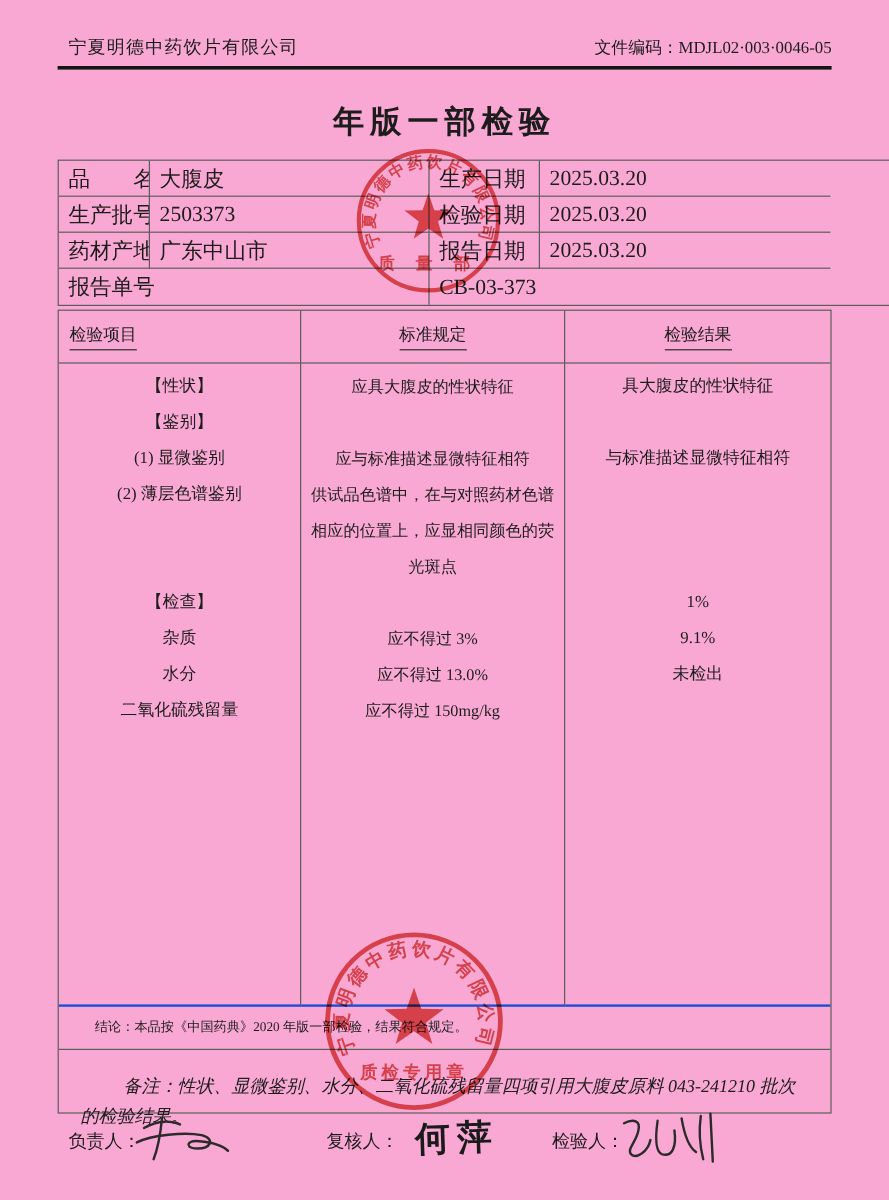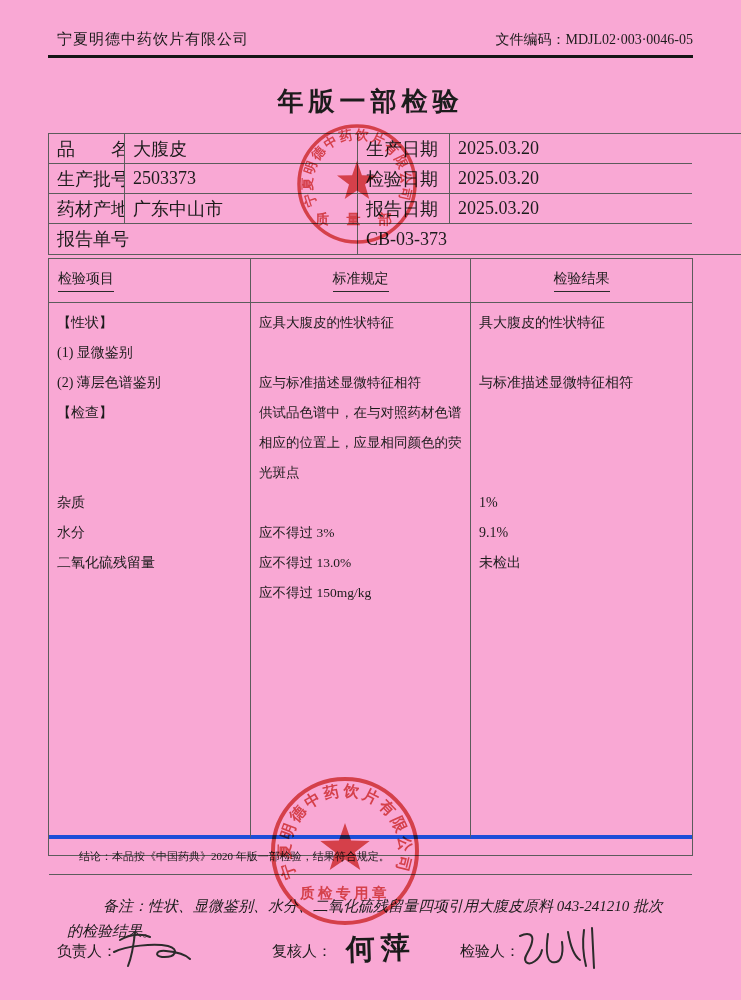--- a/index.html
+++ b/index.html
@@ -23,34 +23,34 @@
     border:1px solid #5c5c5c;box-sizing:border-box;font-size:18px;
   }
   .ic{border-right:1px solid #5c5c5c;border-bottom:1px solid #5c5c5c;
     display:flex;align-items:center;padding:0 8px;white-space:nowrap;overflow:hidden;}
   .ic.last-col{border-right:none;}
   .ic.last-row{border-bottom:none;text-align:center;}
   .ic.span2a{grid-column:1 / span 2;}
   .ic.span2b{grid-column:3 / span 2;}
   
   .insp-grid{
-    position:absolute;left:48px;top:258px;width:645px;height:598px;
+    position:absolute;left:48px;top:258px;width:645px;height:670px;
     display:grid;grid-template-columns:202px 220px 221px;
     grid-template-rows:44px 536px 36px 54px;
     border:1px solid #5c5c5c;box-sizing:border-box;
   }
   .hc{border-right:1px solid #5c5c5c;border-bottom:1px solid #5c5c5c;
     display:flex;align-items:center;font-size:14px;}
   .hc.c1{justify-content:flex-start;padding-left:9px;}
   .hc.c2,.hc.c3{justify-content:center;}
   .hc .ul{border-bottom:1px solid #2a2a2a;padding-bottom:3px;}
   .hc.last-col{border-right:none;}
-  .bcol{border-right:1px solid #5c5c5c;border-bottom:4px solid #1d4ed8;
+  .bcol{border-right:1px solid #5c5c5c;border-bottom:2px solid #1d4ed8;
     display:grid;grid-template-rows:30px 30px 30px 90px 30px 30px 30px 30px;
-    padding:5px 0 0 0;box-sizing:border-box;font-size:14px;}
+    padding:5px 0 0 0;box-sizing:border-box;font-size:14px;text-align:center;}
   .bcol.last-col{border-right:none;}
   .bcol > div{line-height:30px;padding:0 8px;}
   .bcol.std > div{font-size:13.5px;}
   .full-row{grid-column:1 / span 3;border-bottom:1px solid #5c5c5c;box-sizing:border-box;}
   .concl p{margin:0;font-size:11px;line-height:35px;padding:0 8px;text-indent:2em;}
   .remark p{margin:16px;font-size:15px;line-height:25px;padding:3px 8px 0 2px;text-indent:2.4em;font-style:italic;}
   .full-row.remark{border-bottom:none;}
   
   .sig-label{position:absolute;top:942px;font-size:15px;}
   .sig-label.l1{left:57px;}
@@ -106,20 +106,21 @@
     </div>
     <div class="hc c2">
       <span class="ul">标准规定</span>
     </div>
     <div class="hc c3 last-col">
       <span class="ul">检验结果</span>
     </div>
 
     <div class="bcol">
       <div>【性状】</div>
+      <div>【鉴别】</div>
       <div>(1) 显微鉴别</div>
       <div>(2) 薄层色谱鉴别</div>
       <div>【检查】</div>
       <div>杂质</div>
       <div>水分</div>
       <div>二氧化硫残留量</div>
     </div>
     <div class="bcol std">
       <div>应具大腹皮的性状特征</div>
       <div></div>

